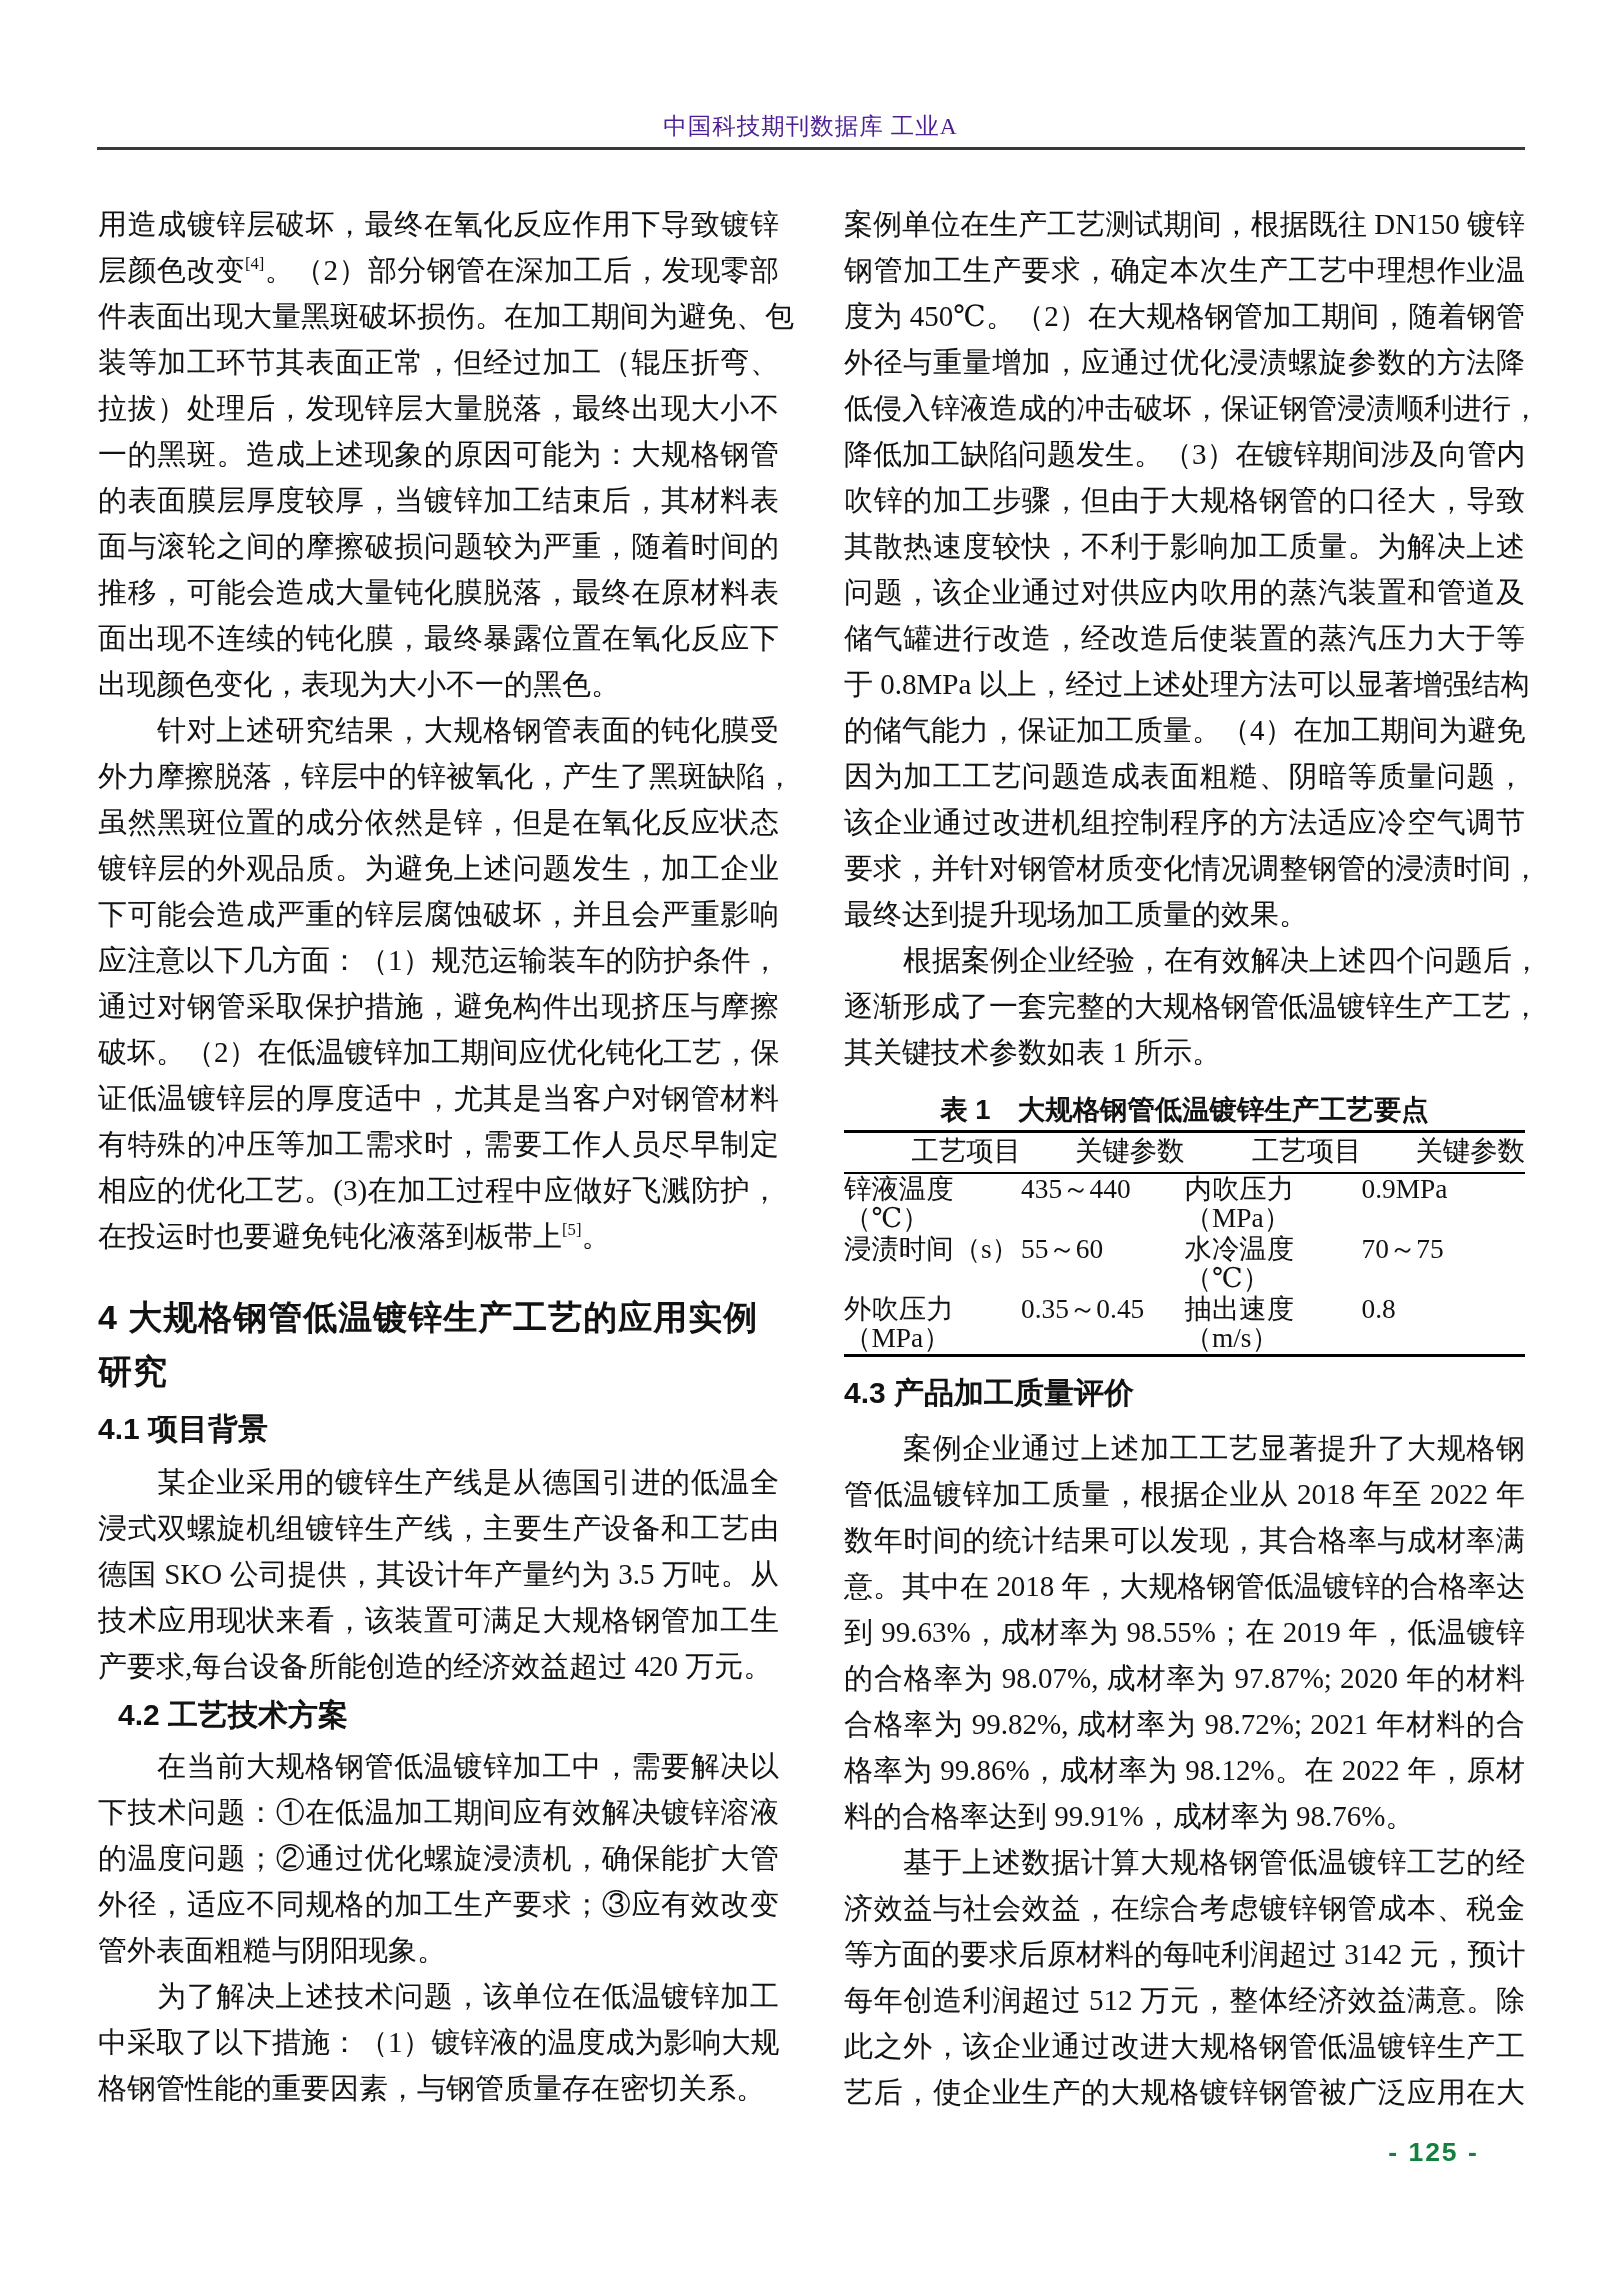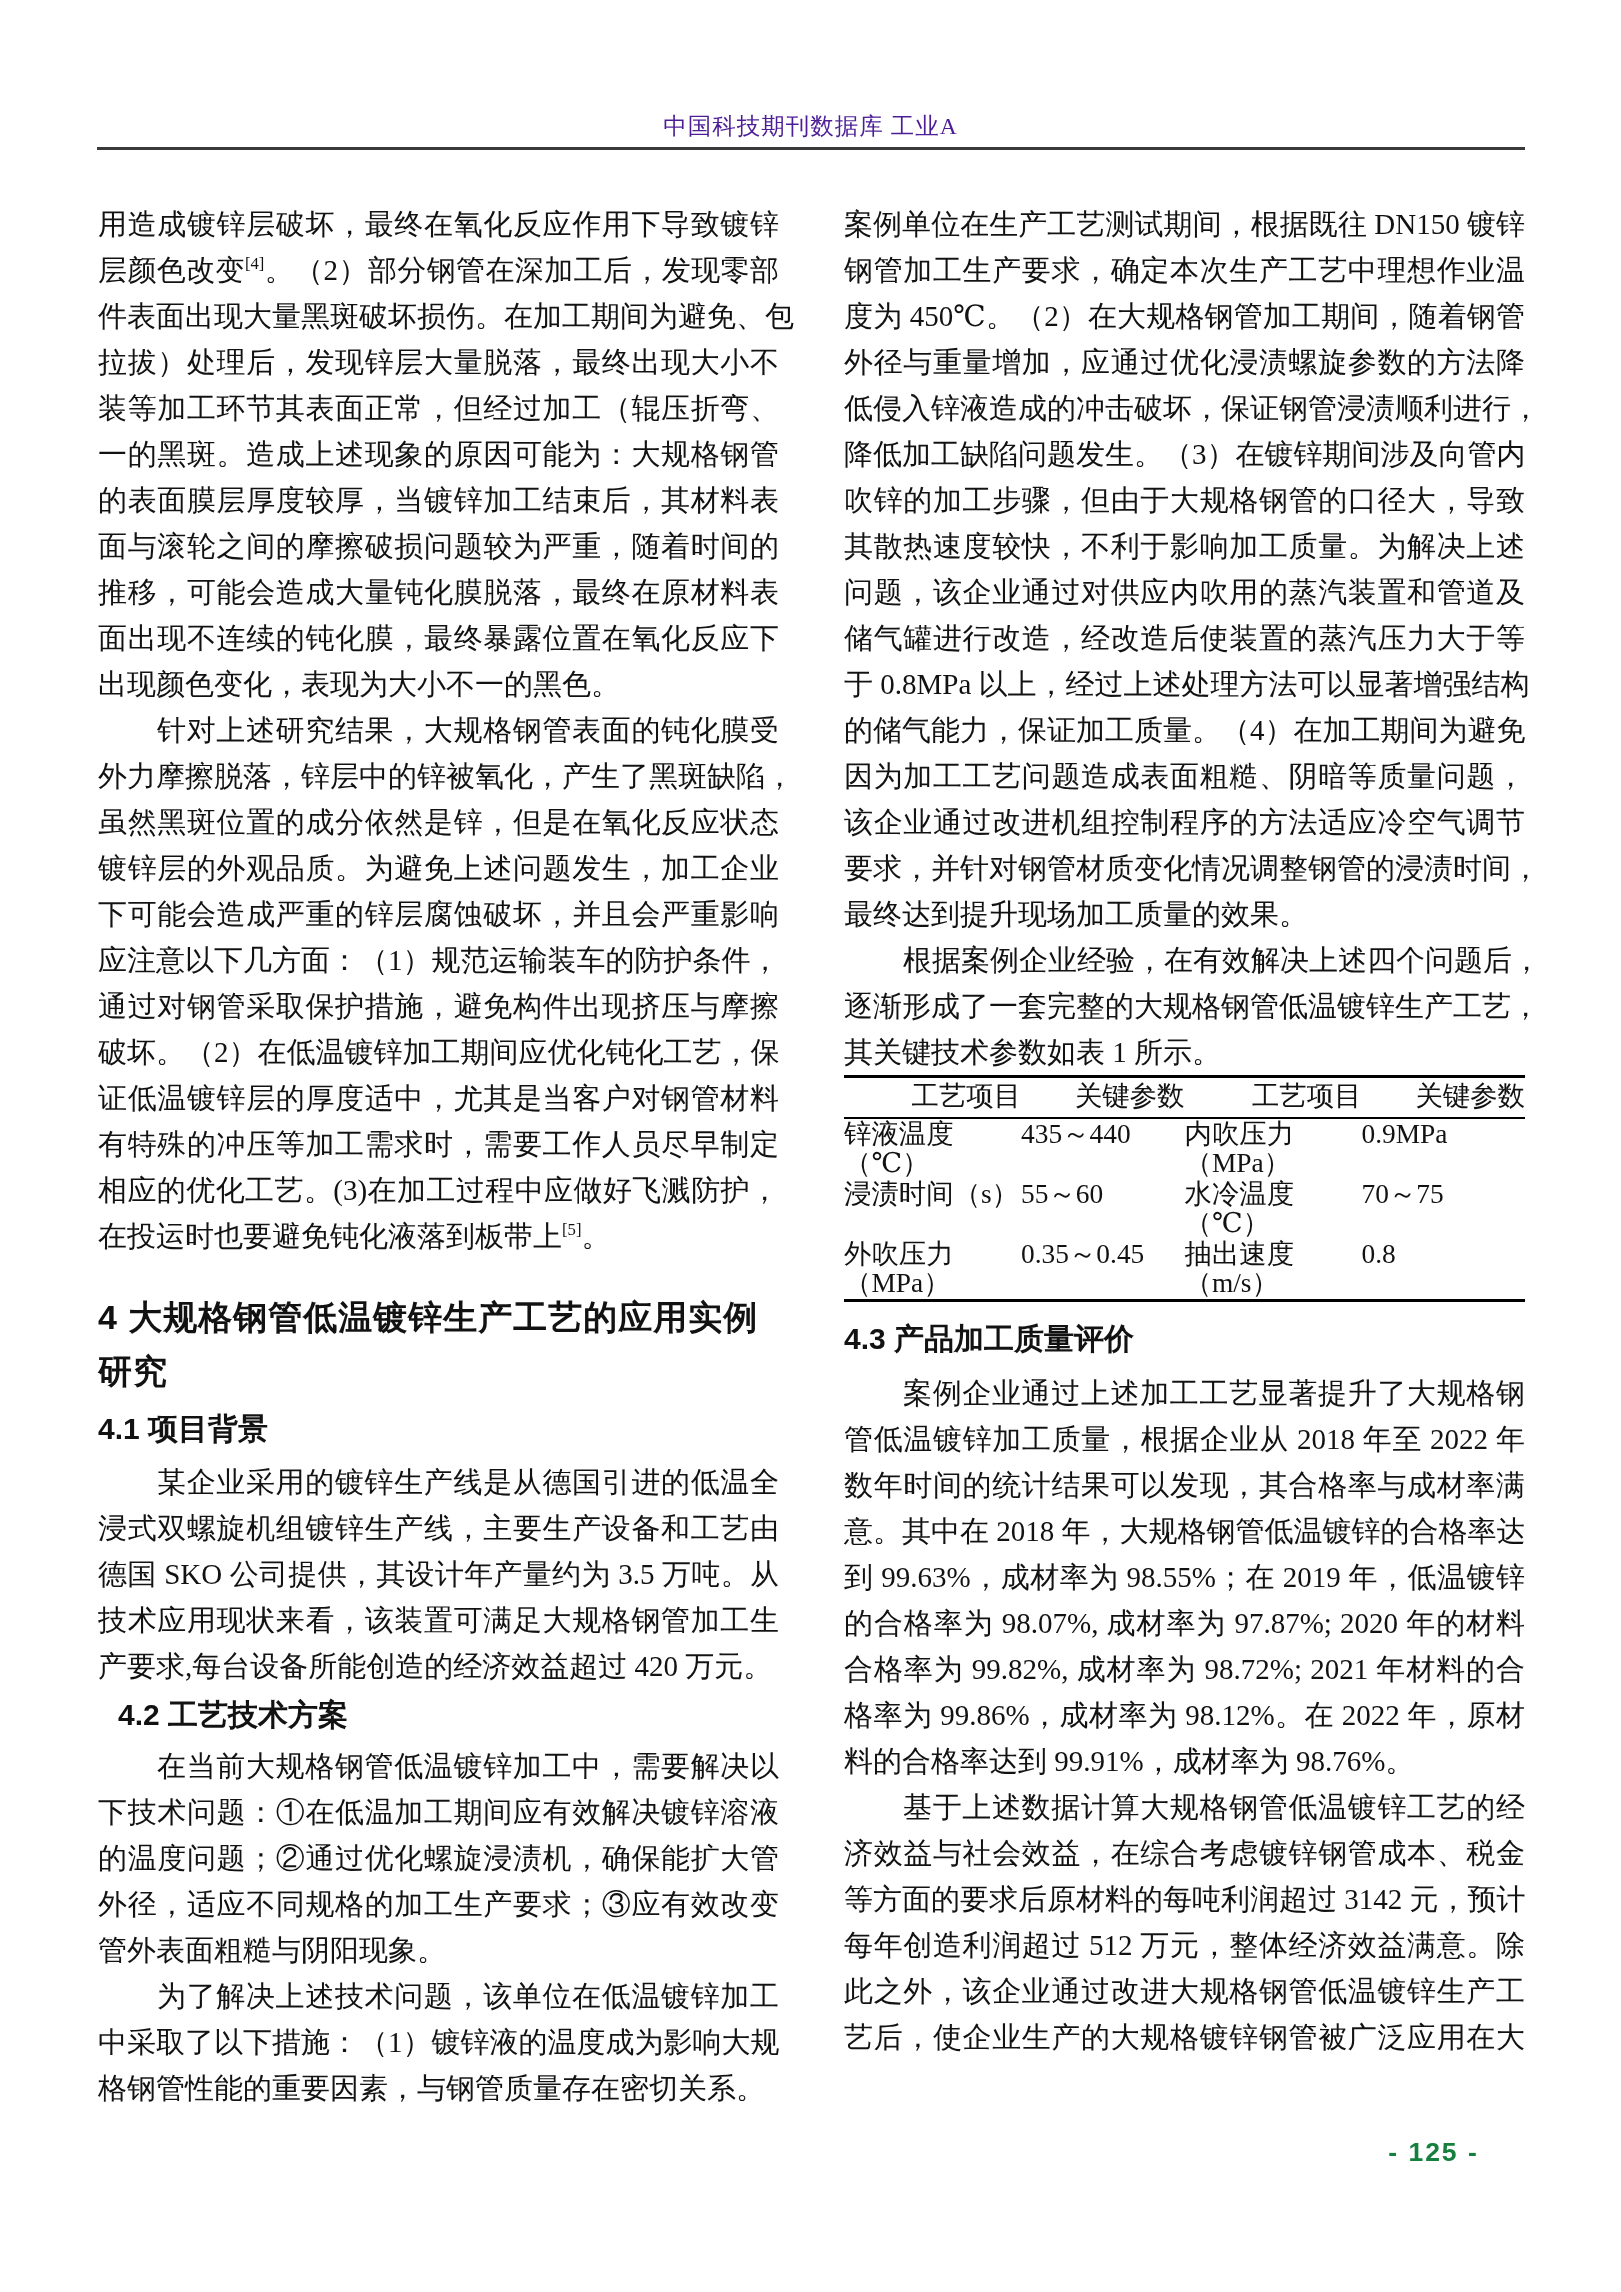--- a/index.html
+++ b/index.html
@@ -74,22 +74,22 @@
 <div class="page">
 
   <div class="journal-header">中国科技期刊数据库 工业A</div>
   <div class="header-rule"></div>
 
   <div class="col left">
     <div class="para">
         <div class="line"><span>用造成镀锌层破坏，最终在氧化反应作用下导致镀锌</span></div>
         <div class="line"><span>层颜色改变</span><sup>[4]</sup><span>。（2）部分钢管在深加工后，发现零部</span></div>
         <div class="line"><span>件表面出现大量黑斑破坏损伤。在加工期间为避免、包</span></div>
+        <div class="line"><span>装等加工环节其表面正常，但经过加工（辊压折弯、</span></div>
         <div class="line"><span>拉拔）处理后，发现锌层大量脱落，最终出现大小不</span></div>
-        <div class="line"><span>装等加工环节其表面正常，但经过加工（辊压折弯、</span></div>
         <div class="line"><span>一的黑斑。造成上述现象的原因可能为：大规格钢管</span></div>
         <div class="line"><span>的表面膜层厚度较厚，当镀锌加工结束后，其材料表</span></div>
         <div class="line"><span>面与滚轮之间的摩擦破损问题较为严重，随着时间的</span></div>
         <div class="line"><span>推移，可能会造成大量钝化膜脱落，最终在原材料表</span></div>
         <div class="line"><span>面出现不连续的钝化膜，最终暴露位置在氧化反应下</span></div>
         <div class="line end"><span>出现颜色变化，表现为大小不一的黑色。</span></div>
       </div>
     <div class="para">
         <div class="line indent"><span>针对上述研究结果，大规格钢管表面的钝化膜受</span></div>
         <div class="line"><span>外力摩擦脱落，锌层中的锌被氧化，产生了黑斑缺陷，</span></div>
@@ -152,20 +152,21 @@
         <div class="line"><span>该企业通过改进机组控制程序的方法适应冷空气调节</span></div>
         <div class="line"><span>要求，并针对钢管材质变化情况调整钢管的浸渍时间，</span></div>
         <div class="line end"><span>最终达到提升现场加工质量的效果。</span></div>
       </div>
     <div class="para">
         <div class="line indent"><span>根据案例企业经验，在有效解决上述四个问题后，</span></div>
         <div class="line"><span>逐渐形成了一套完整的大规格钢管低温镀锌生产工艺，</span></div>
         <div class="line end"><span>其关键技术参数如表 1 所示。</span></div>
       </div>
 
+    <div class="table-title">表 1　大规格钢管低温镀锌生产工艺要点</div>
     <table class="t1">
         <thead>
           <tr>
             <th>工艺项目</th>
             <th>关键参数</th>
             <th>工艺项目</th>
             <th>关键参数</th>
           </tr>
         </thead>
         <tbody>

